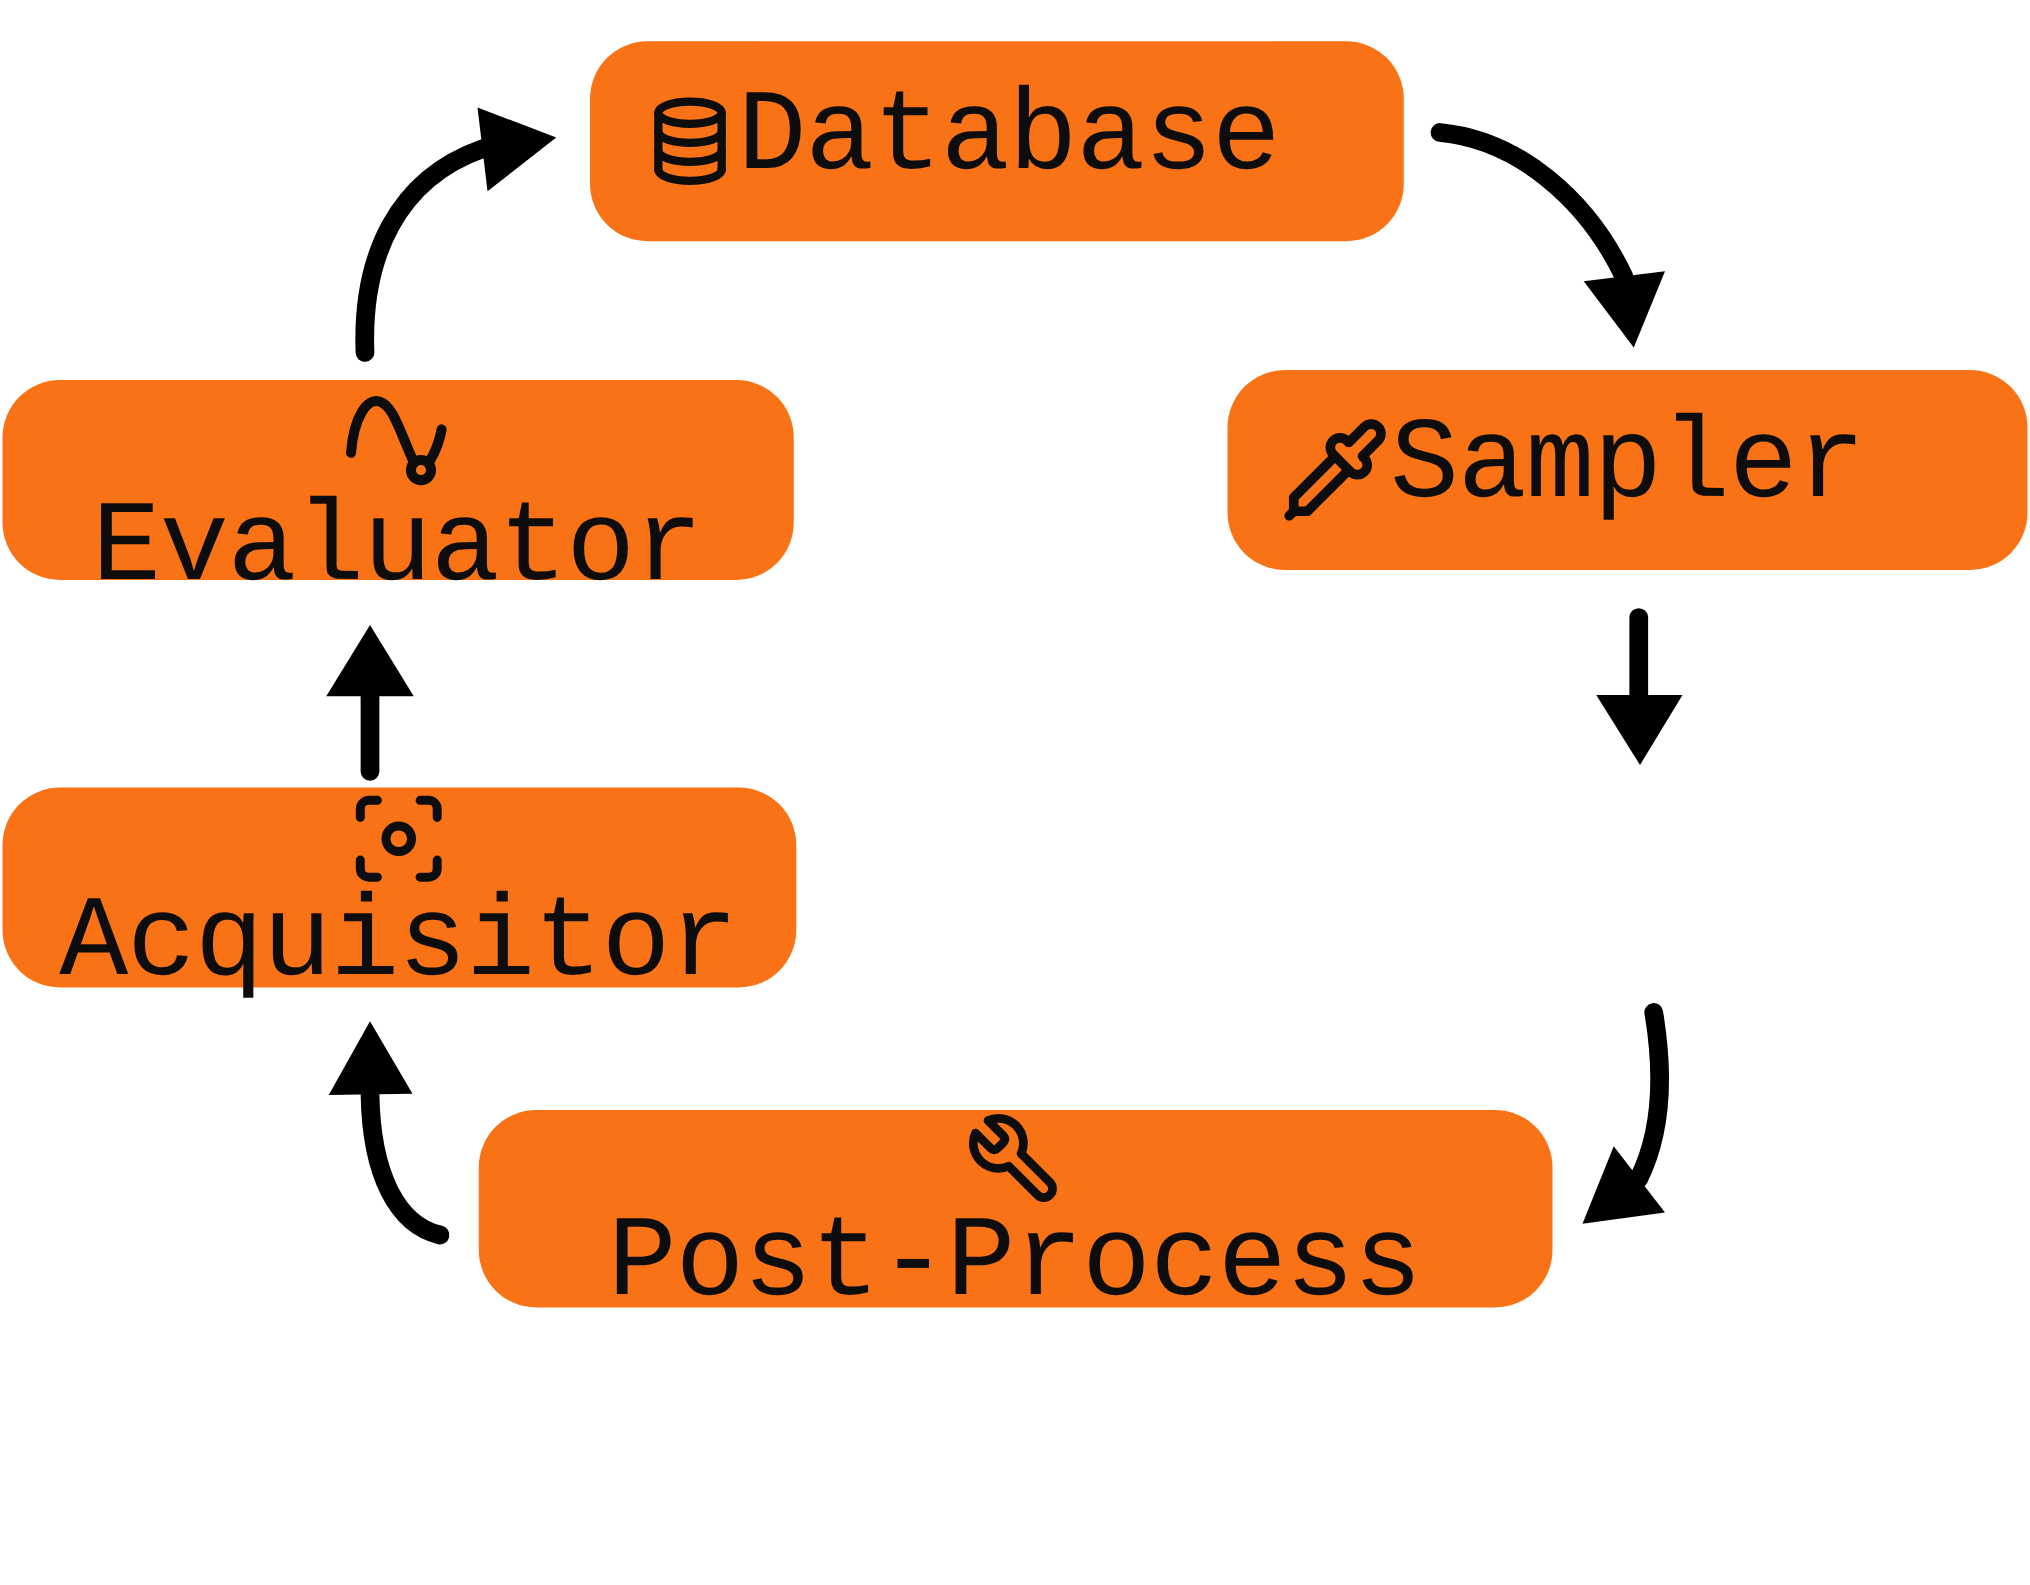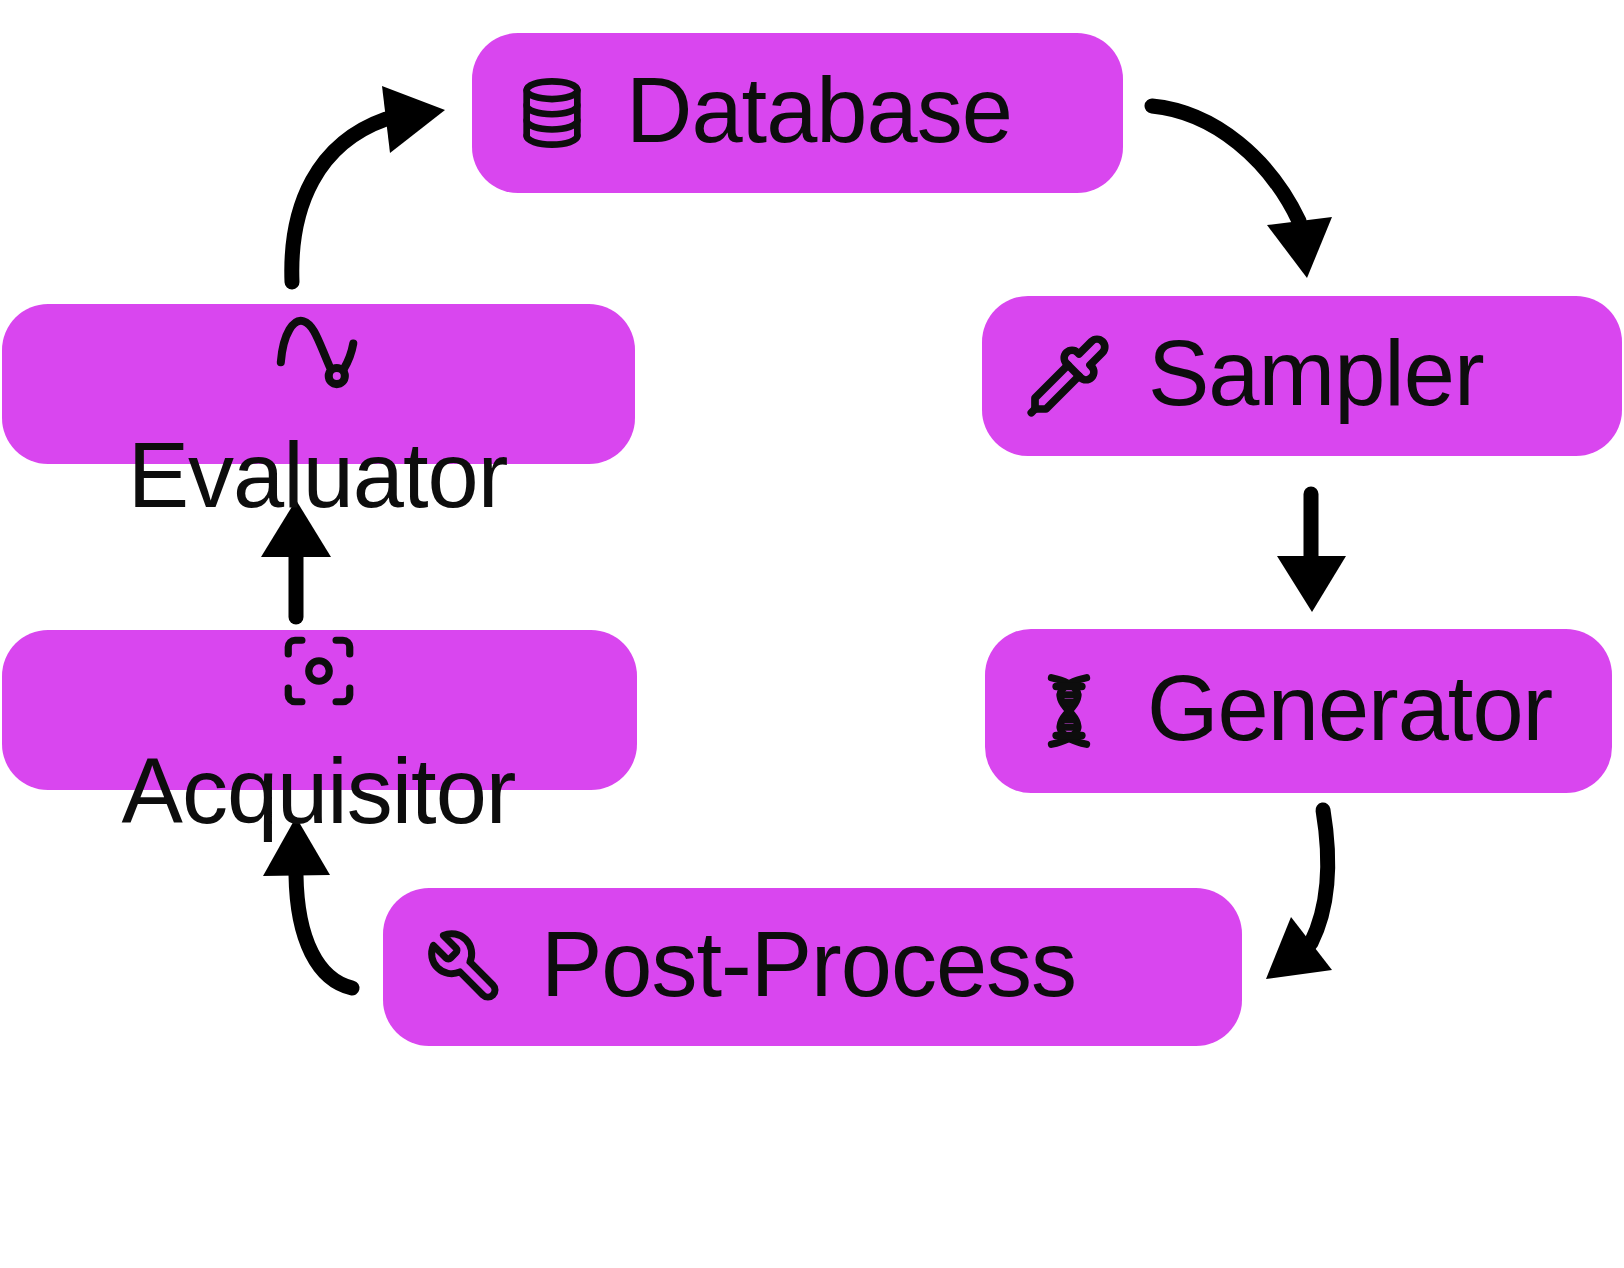--- a/index.html
+++ b/index.html
@@ -8,45 +8,45 @@
     width:1624px;height:1268px;
     background:#ffffff;
     overflow:hidden;
     font-family:"Liberation Sans", sans-serif;
   }
   .node{
     position:absolute;
     height:160px;
     display:flex;
     align-items:center;
-    gap:36px;
     padding:0 44px 0 42px;
-    background:#d946ef;
+    background:#f97316;
     border-radius:46px;
     box-sizing:border-box;
     white-space:nowrap;
+    font-family:Liberation Mono, monospace;
   }
   .node .label{
     font-size:92px;
     line-height:1;
     letter-spacing:-1px;
     color:#0d0d0d;
     transform:translateY(-3px);
   }
   .node svg{flex:0 0 auto;}
   .icon{stroke:#0d0d0d;fill:none;stroke-width:2.1;stroke-linecap:round;stroke-linejoin:round;}
   #edges{position:absolute;left:0;top:0;}
   .edge path{fill:none;stroke:#000000;stroke-width:15;stroke-linecap:round;}
   .edge polygon{fill:#000000;stroke:none;}
 
   
   #node-database    {left:472px; top:33px;  width:651px;}
   #node-sampler     {left:982px; top:296px; width:640px;}
   #node-generator   {left:985px; top:629px; width:627px; height:164px;}
-  #node-postprocess {left:383px; top:888px; width:859px; height:158px;}
+  #node-postprocess {left:383px; top:888px; width:859px; height:158px;flex-direction:column;}
   #node-acquisitor  {left:2px;   top:630px; width:635px;flex-direction:column;}
   #node-evaluator   {left:2px;   top:304px; width:633px;flex-direction:column;}
 </style>
 </head>
 <body>
 
 <div id="canvas">
 
   <svg id="edges" width="1624" height="1268" viewBox="0 0 1624 1268">
     <g class="edge">
@@ -89,33 +89,20 @@
 
   <div class="node" id="node-sampler">
     <svg class="icon" width="88" height="88" viewBox="0 0 24 24">
       <path d="m2 22 1-1h3l9-9"></path>
       <path d="M3 21v-3l9-9"></path>
       <path d="m15 6 3.4-3.4a2.1 2.1 0 1 1 3 3L18 9l.4.4a2.1 2.1 0 1 1-3 3l-3.8-3.8a2.1 2.1 0 1 1 3-3l.4.4Z"></path>
     </svg>
     <span class="label">Sampler</span>
   </div>
 
-  <div class="node" id="node-generator">
-    <svg class="icon" width="84" height="84" viewBox="0 0 24 24">
-      <path d="M7 2.5 C14 4 17 7 12 12 C7 17 10 20 17 21.5"></path>
-      <path d="M17 2.5 C10 4 7 7 12 12 C17 17 14 20 7 21.5"></path>
-      <path d="M8.3 5 H15.7"></path>
-      <path d="M9.5 7.4 H14.5"></path>
-      <path d="M10.9 9.6 H13.1"></path>
-      <path d="M10.9 14.4 H13.1"></path>
-      <path d="M9.5 16.6 H14.5"></path>
-      <path d="M8.3 19 H15.7"></path>
-    </svg>
-    <span class="label">Generator</span>
-  </div>
 
   <div class="node" id="node-postprocess">
     <svg class="icon" width="80" height="80" viewBox="0 0 24 24">
       <path transform="translate(24 0) scale(-1 1)" d="M14.7 6.3a1 1 0 0 0 0 1.4l1.6 1.6a1 1 0 0 0 1.4 0l3.77-3.77a6 6 0 0 1-7.94 7.94l-6.91 6.91a2.12 2.12 0 0 1-3-3l6.91-6.91a6 6 0 0 1 7.94-7.94l-3.76 3.76z"></path>
     </svg>
     <span class="label">Post-Process</span>
   </div>
 
   <div class="node" id="node-acquisitor">
     <svg class="icon" width="82" height="82" viewBox="0 0 24 24">

